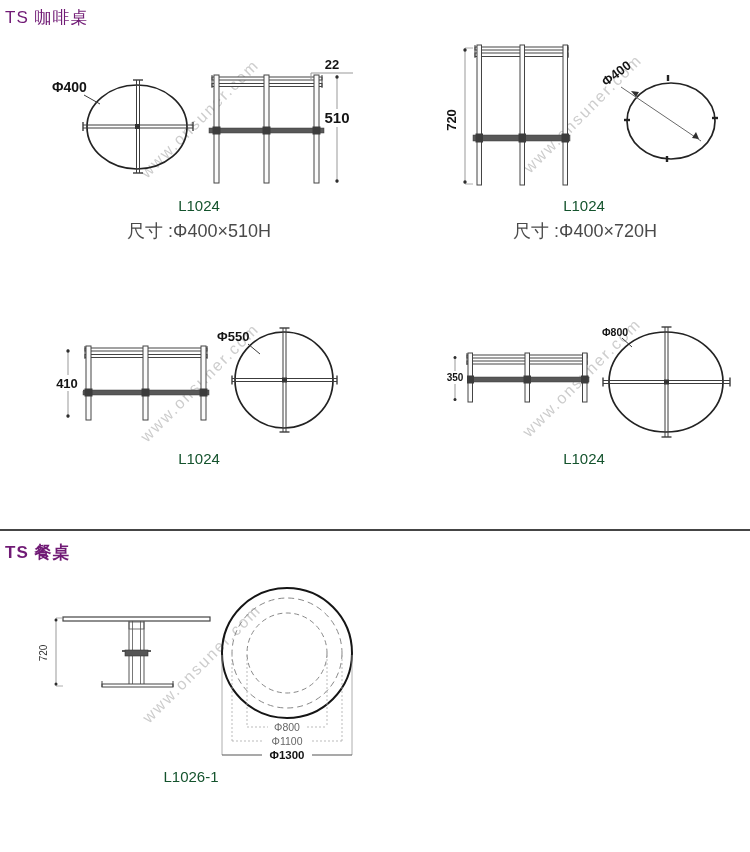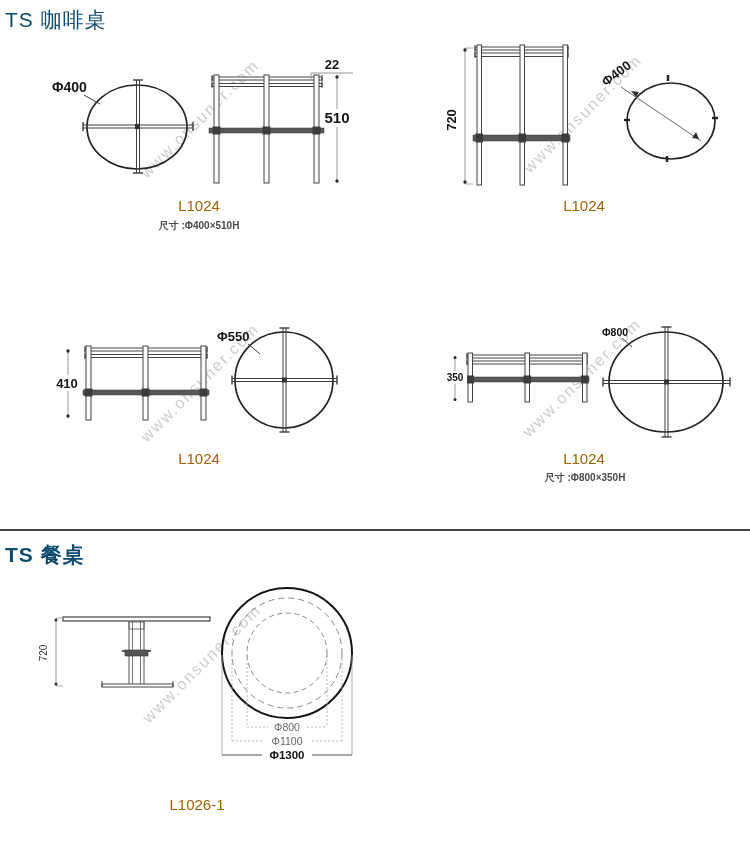--- a/index.html
+++ b/index.html
@@ -1,22 +1,22 @@
 <!DOCTYPE html>
 <html><head>
 <meta charset="utf-8">
 <style>
   html,body{margin:0;padding:0;background:#fff;}
   #sheet{
     position:relative;width:750px;height:852px;background:#ffffff;
     font-family:"Liberation Sans","DejaVu Sans",sans-serif;overflow:hidden;
   }
-  .section-title{position:absolute;font-size:21px;color:#0c4a6e;letter-spacing:1px;}
-  .model-label{position:absolute;width:200px;text-align:center;font-size:15px;color:#a16207;}
-  .size-label{position:absolute;width:260px;text-align:center;font-size:10px;font-weight:700;color:#4a4a4a;}
+  .section-title{position:absolute;font-size:17px;color:#701a75;letter-spacing:1px;}
+  .model-label{position:absolute;width:200px;text-align:center;font-size:15px;color:#14532d;}
+  .size-label{position:absolute;width:260px;text-align:center;font-size:18px;font-weight:400;color:#4a4a4a;}
   .watermark{
     position:absolute;font-size:16px;letter-spacing:2px;color:#cdcdcd;white-space:nowrap;
     transform:translate(-50%,-50%) rotate(-45deg);pointer-events:none;
   }
   .divider{position:absolute;left:0;width:750px;height:2px;background:#454545;}
   svg{position:absolute;overflow:visible;}
   svg text{font-family:"Liberation Sans","DejaVu Sans",sans-serif;}
   .dimtxt{font-weight:bold;fill:#141414;}
   .fi{fill:#141414;font-weight:bold;}
 </style>
@@ -111,20 +111,21 @@
       <polygon points="196,61 191,55 199,56" fill="#2e2e2e"></polygon>
       <polygon points="259,103 252,102 256,96" fill="#2e2e2e"></polygon>
       <line x1="228" y1="39" x2="228" y2="45" stroke="#222" stroke-width="2.4"></line>
       <line x1="184" y1="84" x2="190" y2="84" stroke="#222" stroke-width="2.4"></line>
       <line x1="272" y1="82" x2="278" y2="82" stroke="#222" stroke-width="2.4"></line>
       <line x1="227" y1="120" x2="227" y2="126" stroke="#222" stroke-width="2.4"></line>
       <text font-size="13" text-anchor="middle" class="fi" transform="translate(179,41) rotate(-37)">Φ400</text>
     </g>
   </svg>
   <div class="model-label" style="left:484px;top:197px;">L1024</div>
+  <div class="size-label" style="left:455px;top:219px;">尺寸 :Φ400×720H</div>
 
   <svg style="left:40px;top:318px;" width="320" height="128" viewBox="0 0 320 128">
 
     <g>
       <rect x="45" y="30" width="122" height="3" fill="#fff" stroke="#444" stroke-width="1"></rect>
       <rect x="45" y="36.5" width="122" height="3" fill="#fff" stroke="#444" stroke-width="1"></rect>
       <line x1="45" y1="28" x2="45" y2="41" stroke="#444" stroke-width="1"></line>
       <line x1="167" y1="28" x2="167" y2="41" stroke="#444" stroke-width="1"></line>
       <rect x="46" y="28" width="5" height="74" fill="#fbfbfb" stroke="#444" stroke-width="1"></rect>
       <rect x="103" y="28" width="5" height="74" fill="#fbfbfb" stroke="#444" stroke-width="1"></rect>
@@ -193,21 +194,20 @@
       <line x1="163" y1="62.5" x2="290" y2="62.5" stroke="#3c3c3c" stroke-width="1"></line>
       <line x1="163" y1="65.5" x2="290" y2="65.5" stroke="#3c3c3c" stroke-width="1"></line>
       <line x1="163" y1="59.5" x2="163" y2="68.5" stroke="#3c3c3c" stroke-width="1.4"></line>
       <line x1="290" y1="59.5" x2="290" y2="68.5" stroke="#3c3c3c" stroke-width="1.4"></line>
       <rect x="224" y="61.5" width="5" height="5" fill="#333"></rect>
       <line x1="182" y1="20" x2="192" y2="29" stroke="#3c3c3c" stroke-width="1"></line>
       <text x="162" y="18" font-size="10.5" class="fi">Φ800</text>
     </g>
   </svg>
   <div class="model-label" style="left:484px;top:450px;">L1024</div>
-  <div class="size-label" style="left:455px;top:471px;">尺寸 :Φ800×350H</div>
 
   <div class="divider" style="top:529px;"></div>
 
   <div class="section-title" style="left:5px;top:541px;font-weight:bold;">TS 餐桌</div>
 
   <svg style="left:30px;top:575px;" width="340" height="192" viewBox="0 0 340 192">
 
     <g>
       <rect x="33" y="42" width="147" height="4" fill="#fff" stroke="#444" stroke-width="1.2"></rect>
 
@@ -250,15 +250,15 @@
       <rect x="238" y="145" width="38" height="13" fill="#fff"></rect>
       <text x="257" y="155.5" font-size="10.5" text-anchor="middle" fill="#666">Φ800</text>
       <line x1="202" y1="166" x2="312" y2="166" stroke="#aaa" stroke-width="0.8" stroke-dasharray="2,2"></line>
       <rect x="234" y="159" width="46" height="13" fill="#fff"></rect>
       <text x="257" y="169.5" font-size="10.5" text-anchor="middle" fill="#666">Φ1100</text>
       <line x1="192" y1="180" x2="322" y2="180" stroke="#555" stroke-width="1.1"></line>
       <rect x="232" y="172" width="50" height="14" fill="#fff"></rect>
       <text x="257" y="184" font-size="11.5" text-anchor="middle" class="dimtxt">Φ1300</text>
     </g>
   </svg>
-  <div class="model-label" style="left:97px;top:768px;margin-top:28px;">L1026-1</div>
+  <div class="model-label" style="left:91px;top:768px;">L1026-1</div>
 
 </div>
 
 </body></html>

